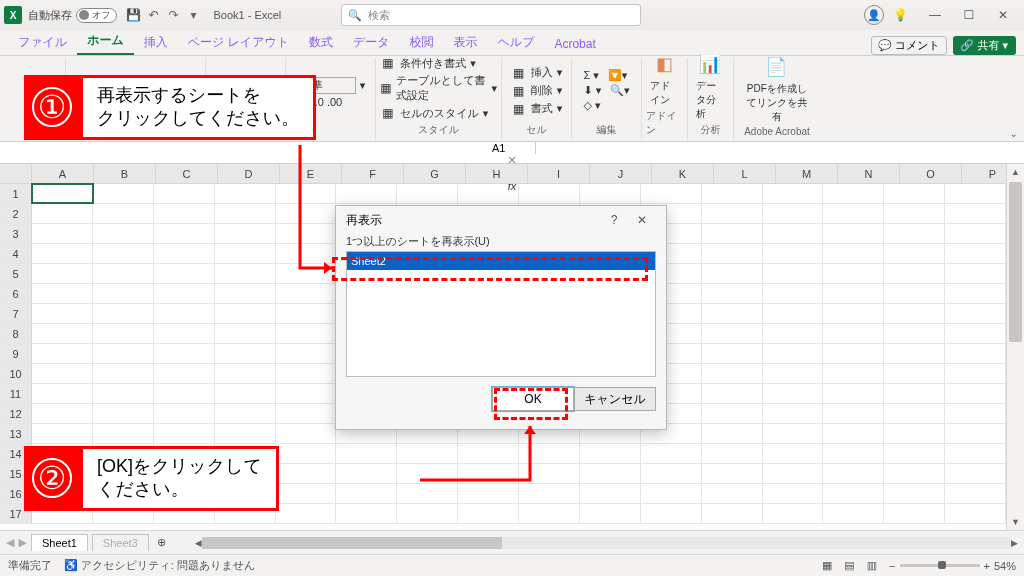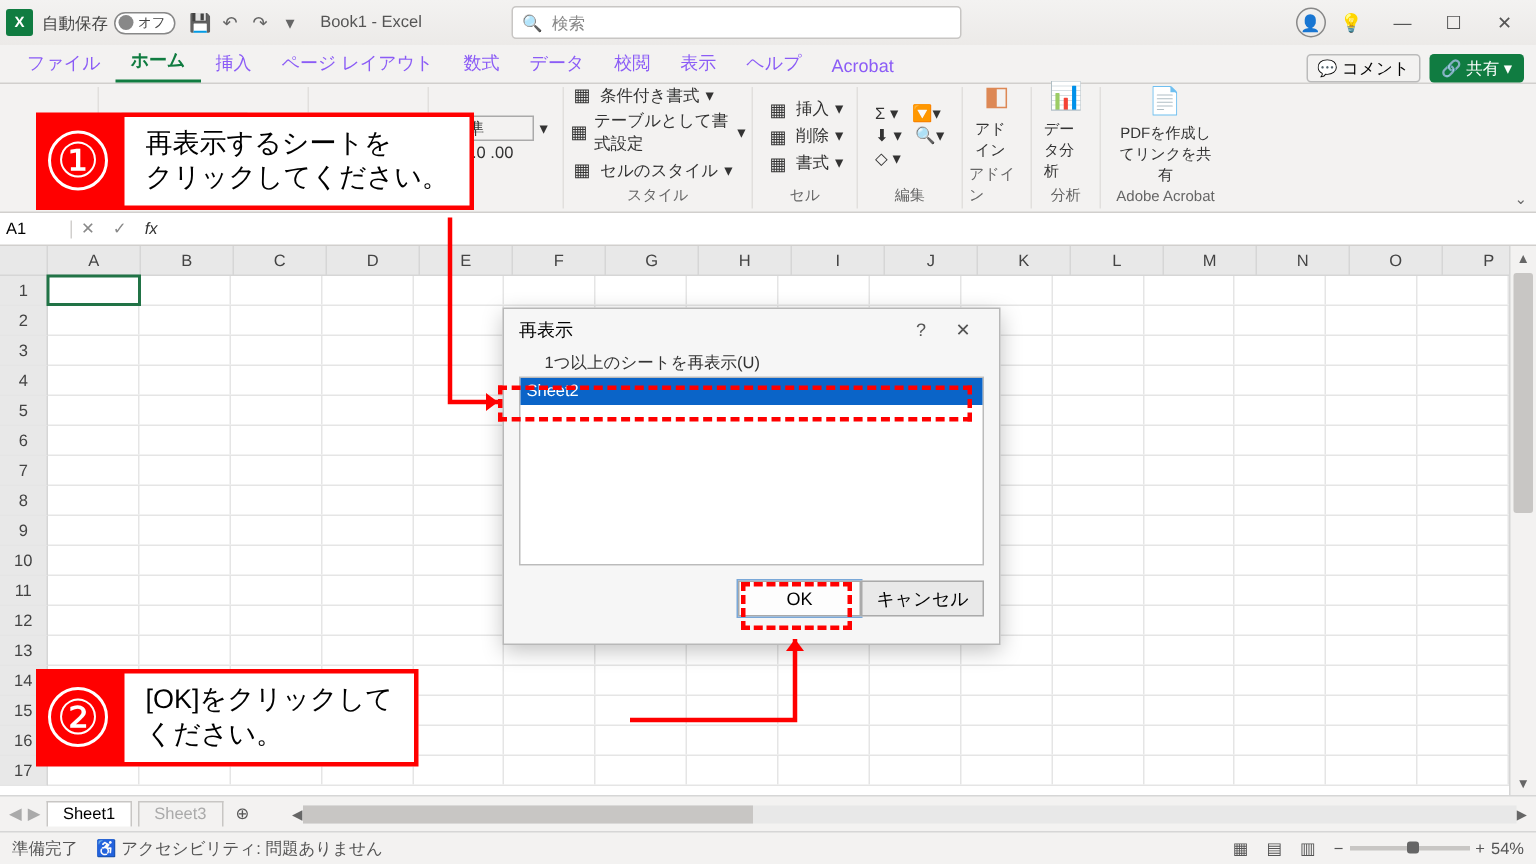--- a/index.html
+++ b/index.html
@@ -32,21 +32,21 @@
   .rgroup { display:flex; flex-direction:column; justify-content:flex-end; align-items:center; padding:2px 4px; border-right:1px solid #e1dfdd; }
   .rgroup.noborder { border-right:none;}
   .rgroup-label { font-size:10px; color:#666; margin-top:2px;}
   .rgroup-body { flex:1; display:flex; flex-direction:column; justify-content:center; gap:2px;}
   .rrow { display:flex; align-items:center; gap:4px; font-size:11px; color:#333;}
   .ricon { width:16px; height:16px; display:inline-flex; align-items:center; justify-content:center; font-size:12px;}
   .bigicon { display:flex; flex-direction:column; align-items:center; gap:2px; font-size:10px; color:#333; padding:0 4px;}
   .bigicon .glyph { width:26px; height:26px; display:flex; align-items:center; justify-content:center; font-size:18px;}
 
   
-  .fbar { height:22px; border-bottom:1px solid #d1cfcd; display:flex; align-items:center; font-size:11px;}
+  .fbar { height:22px; border-bottom:1px solid #d1cfcd; display:flex; align-items:center; font-size:11px;flex-direction:column;}
   .fbar .namebox { width:48px; padding:0 4px; border-right:1px solid #d1cfcd;}
   .fbar .fx { padding:0 6px; color:#888;}
   .fbar .fx2 { padding:0 6px; color:#333; font-style:italic;}
 
   
   .sheet-wrap { position:relative; height:366px; display:flex;}
   .sheet-cols { display:flex; margin-left:32px;}
   .colhdr { width:62px; height:20px; border-right:1px solid #d6d6d6; border-bottom:1px solid #d6d6d6; background:#e8e8e8; font-size:11px; display:flex; align-items:center; justify-content:center; color:#444;}
   .corner { position:absolute; left:0; top:0; width:32px; height:20px; background:#e8e8e8; border-right:1px solid #d6d6d6; border-bottom:1px solid #d6d6d6;}
   .rowhdr-col { position:absolute; left:0; top:20px; width:32px;}
@@ -74,21 +74,21 @@
   .statusbar .spacer{flex:1;}
   .zoom { display:flex; align-items:center; gap:4px;}
   .zoom-track{width:80px;height:3px;background:#c8c6c4;position:relative;}
   .zoom-knob{position:absolute;left:38px;top:-3px;width:8px;height:8px;background:#666;border-radius:2px;}
 
   
   .dialog { position:absolute; left:335px; top:205px; width:332px; height:225px; background:#f6f6f6; border:1px solid #b8b8b8; box-shadow:0 4px 14px rgba(0,0,0,.25);}
   .dialog .dtitle { height:28px; display:flex; align-items:center; padding:0 10px; font-size:12px;}
   .dialog .dtitle .spacer{flex:1;}
   .dialog .dclose, .dialog .dhelp { width:28px; text-align:center; color:#555; cursor:pointer;}
-  .dialog .dlabel { font-size:11px; padding:0 10px 2px; color:#333;margin-left:17px;}
+  .dialog .dlabel { font-size:11px; padding:0 10px 2px; color:#333;}
   .dialog .listbox { margin:0 10px; height:126px; background:#fff; border:1px solid #bbb; position:relative;}
   .dialog .listitem { height:18px; background:#0a64c8; color:#fff; font-size:11px; padding:0 4px; display:flex; align-items:center;}
   .dialog .btnrow { display:flex; justify-content:flex-end; padding:10px;}
   .dialog .btn { width:82px; height:24px; font-size:12px; background:#e9e9e9; border:1px solid #aaa; cursor:pointer;}
   .dialog .btn.primary { background:#fdfdfd; outline:1px solid #7aa8d8;}
 
   
   .callout { position:absolute; display:flex; align-items:stretch; }
   .callout .num { width:56px; background:#ff0000; color:#fff; display:flex; align-items:center; justify-content:center; font-size:32px;}
   .callout .num span{ border:2px solid #fff; border-radius:50%; width:40px; height:40px; display:flex; align-items:center; justify-content:center;}

